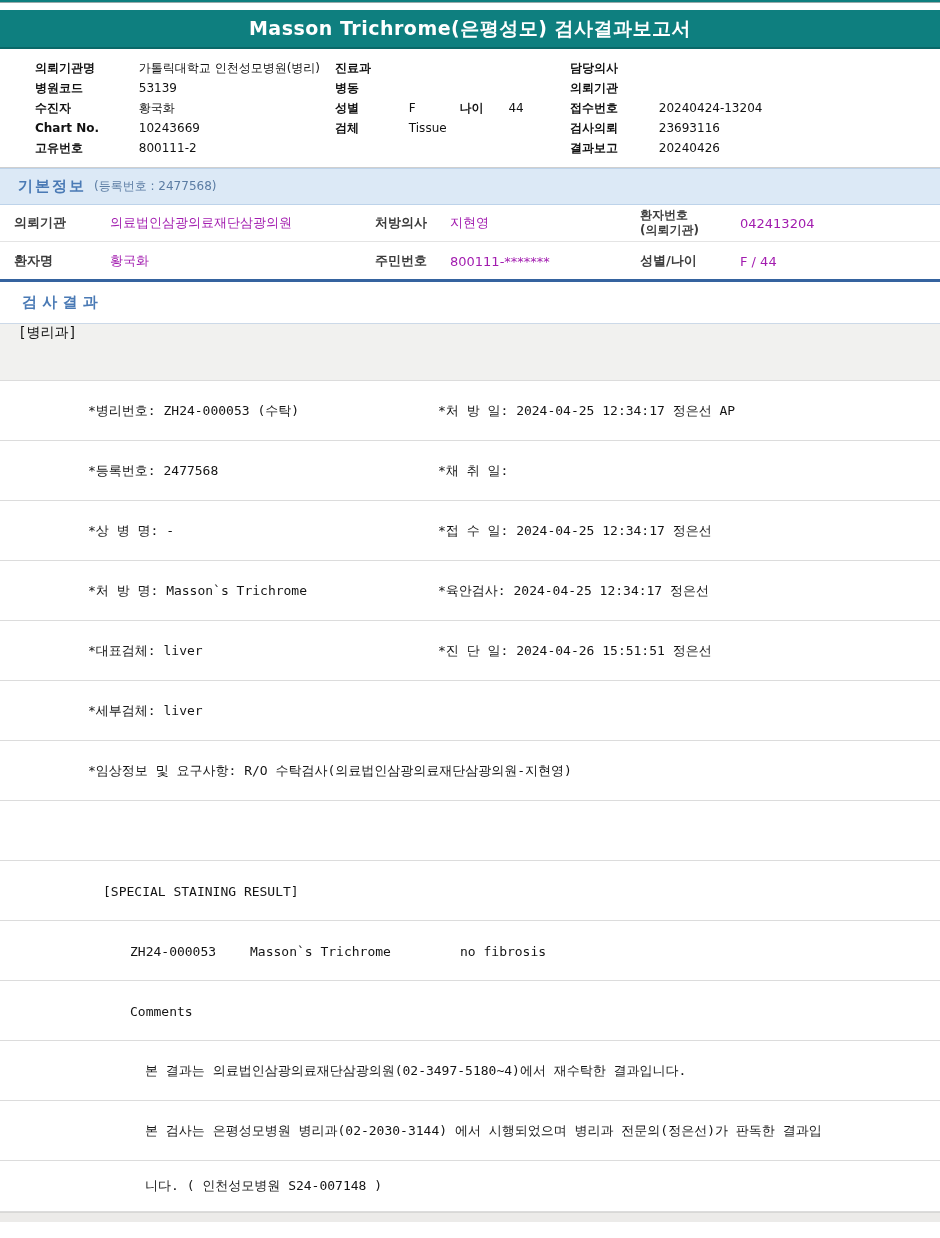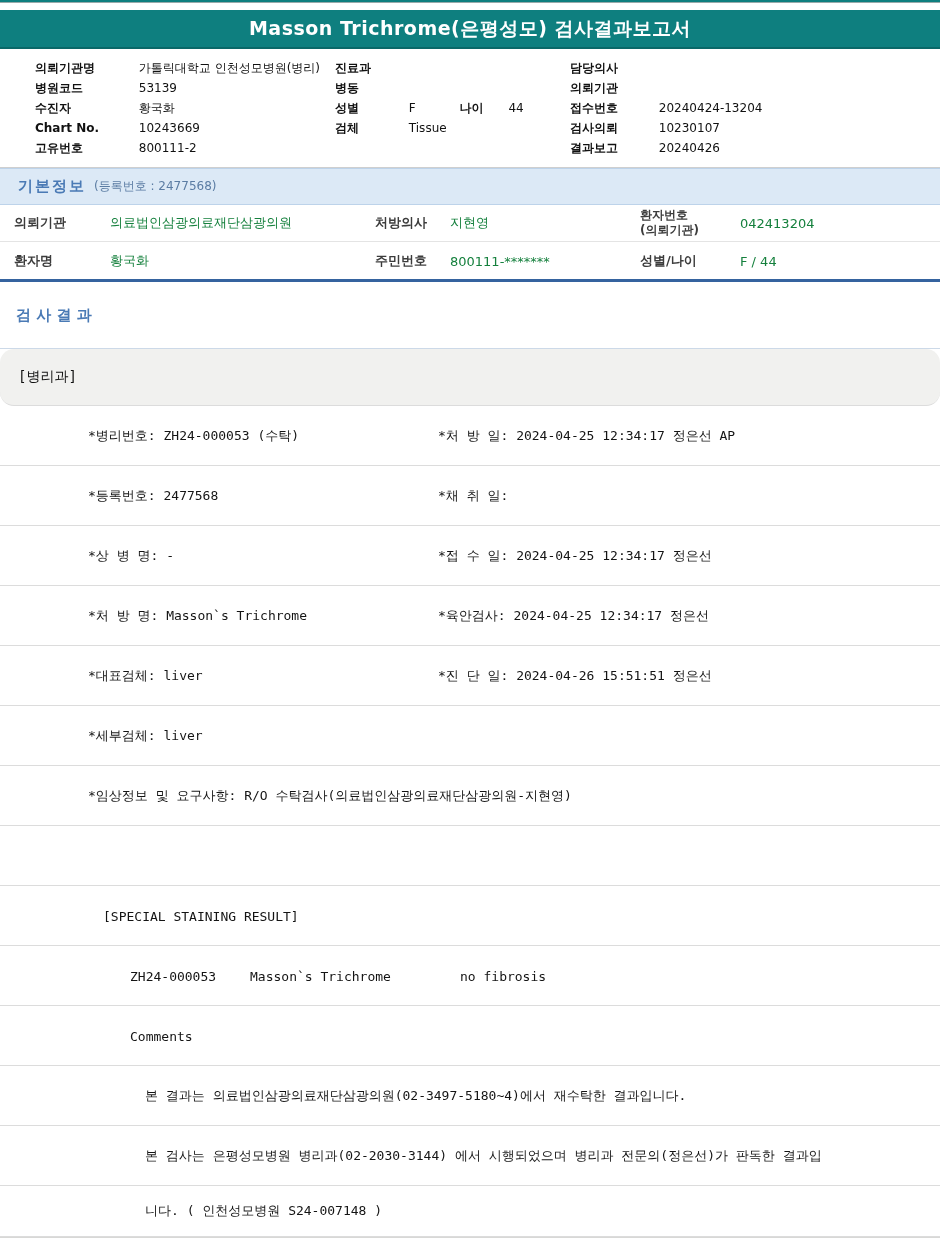--- a/index.html
+++ b/index.html
@@ -38,35 +38,35 @@
     display:flex; align-items:center; padding-left:18px;
   }
   .basic-bar-title { color:#4A7AB5; font-weight:bold; font-size:15px; letter-spacing:2px; }
   .basic-bar-sub { color:#5B7CA3; font-size:12px; margin-left:8px; }
   
   .basic-table { border-bottom:3px solid #35639F; background:#fff; }
   .bt-row { position:relative; height:37px; }
   .bt-row-1 { border-bottom:1px solid #e4e4e4; }
   .bt-cell { position:absolute; top:50%; transform:translateY(-50%); font-size:13px; white-space:nowrap; }
   .bt-label { font-weight:bold; color:#3c3c3c; }
-  .bt-value { color:#15803d; }
+  .bt-value { color:#a21caf; }
   .bt-c1l { left:14px; }  .bt-c1v { left:110px; }
   .bt-c2l { left:375px; } .bt-c2v { left:450px; }
   .bt-c3l { left:640px; } .bt-c3v { left:740px; }
   .bt-c3l.two-line { font-size:12px; line-height:15px; white-space:pre-line; }
   
   .result-section-header {
-    height:67px; background:#fff; border-bottom:1px solid #CCD9E8;
-    display:flex; align-items:center; padding-left:16px;
+    height:42px; background:#fff; border-bottom:1px solid #CCD9E8;
+    display:flex; align-items:center; padding-left:22px;
   }
   .result-section-title { color:#4A7AB5; font-weight:bold; font-size:15px; }
   .dept-band {
     height:57px; background:#F1F1EF; border-bottom:1px solid #DCDCDC;
-    display:flex; align-items:center; padding-left:18px;
-    font-family:"DejaVu Sans Mono","Liberation Mono",monospace; font-size:14px; color:#111;border-radius:14px;
+    display:flex; align-items:flex-start; padding-left:18px;
+    font-family:"DejaVu Sans Mono","Liberation Mono",monospace; font-size:14px; color:#111;
   }
   .r-row {
     position:relative; height:60px; background:#fff; border-bottom:1px solid #DCDCDC;
     font-family:"DejaVu Sans Mono","Liberation Mono",monospace; font-size:13px; color:#141414;
   }
   .r-text { position:absolute; top:50%; transform:translateY(-50%); white-space:nowrap; }
   .r-left  { left:88px; }
   .r-right { left:438px; }
   .r-clinical { left:88px; }
   .r-special { left:103px; }
@@ -141,21 +141,21 @@
     <div class="ph-row">
       <span class="ph-label">의뢰기관</span>
       <span class="ph-value"></span>
     </div>
     <div class="ph-row">
       <span class="ph-label">접수번호</span>
       <span class="ph-value">20240424-13204</span>
     </div>
     <div class="ph-row">
       <span class="ph-label">검사의뢰</span>
-      <span class="ph-value">10230107</span>
+      <span class="ph-value">23693116</span>
     </div>
     <div class="ph-row">
       <span class="ph-label">결과보고</span>
       <span class="ph-value">20240426</span>
     </div>
   </div>
 </div>
 
 <div class="basic-bar">
   <span class="basic-bar-title">기본정보</span>

